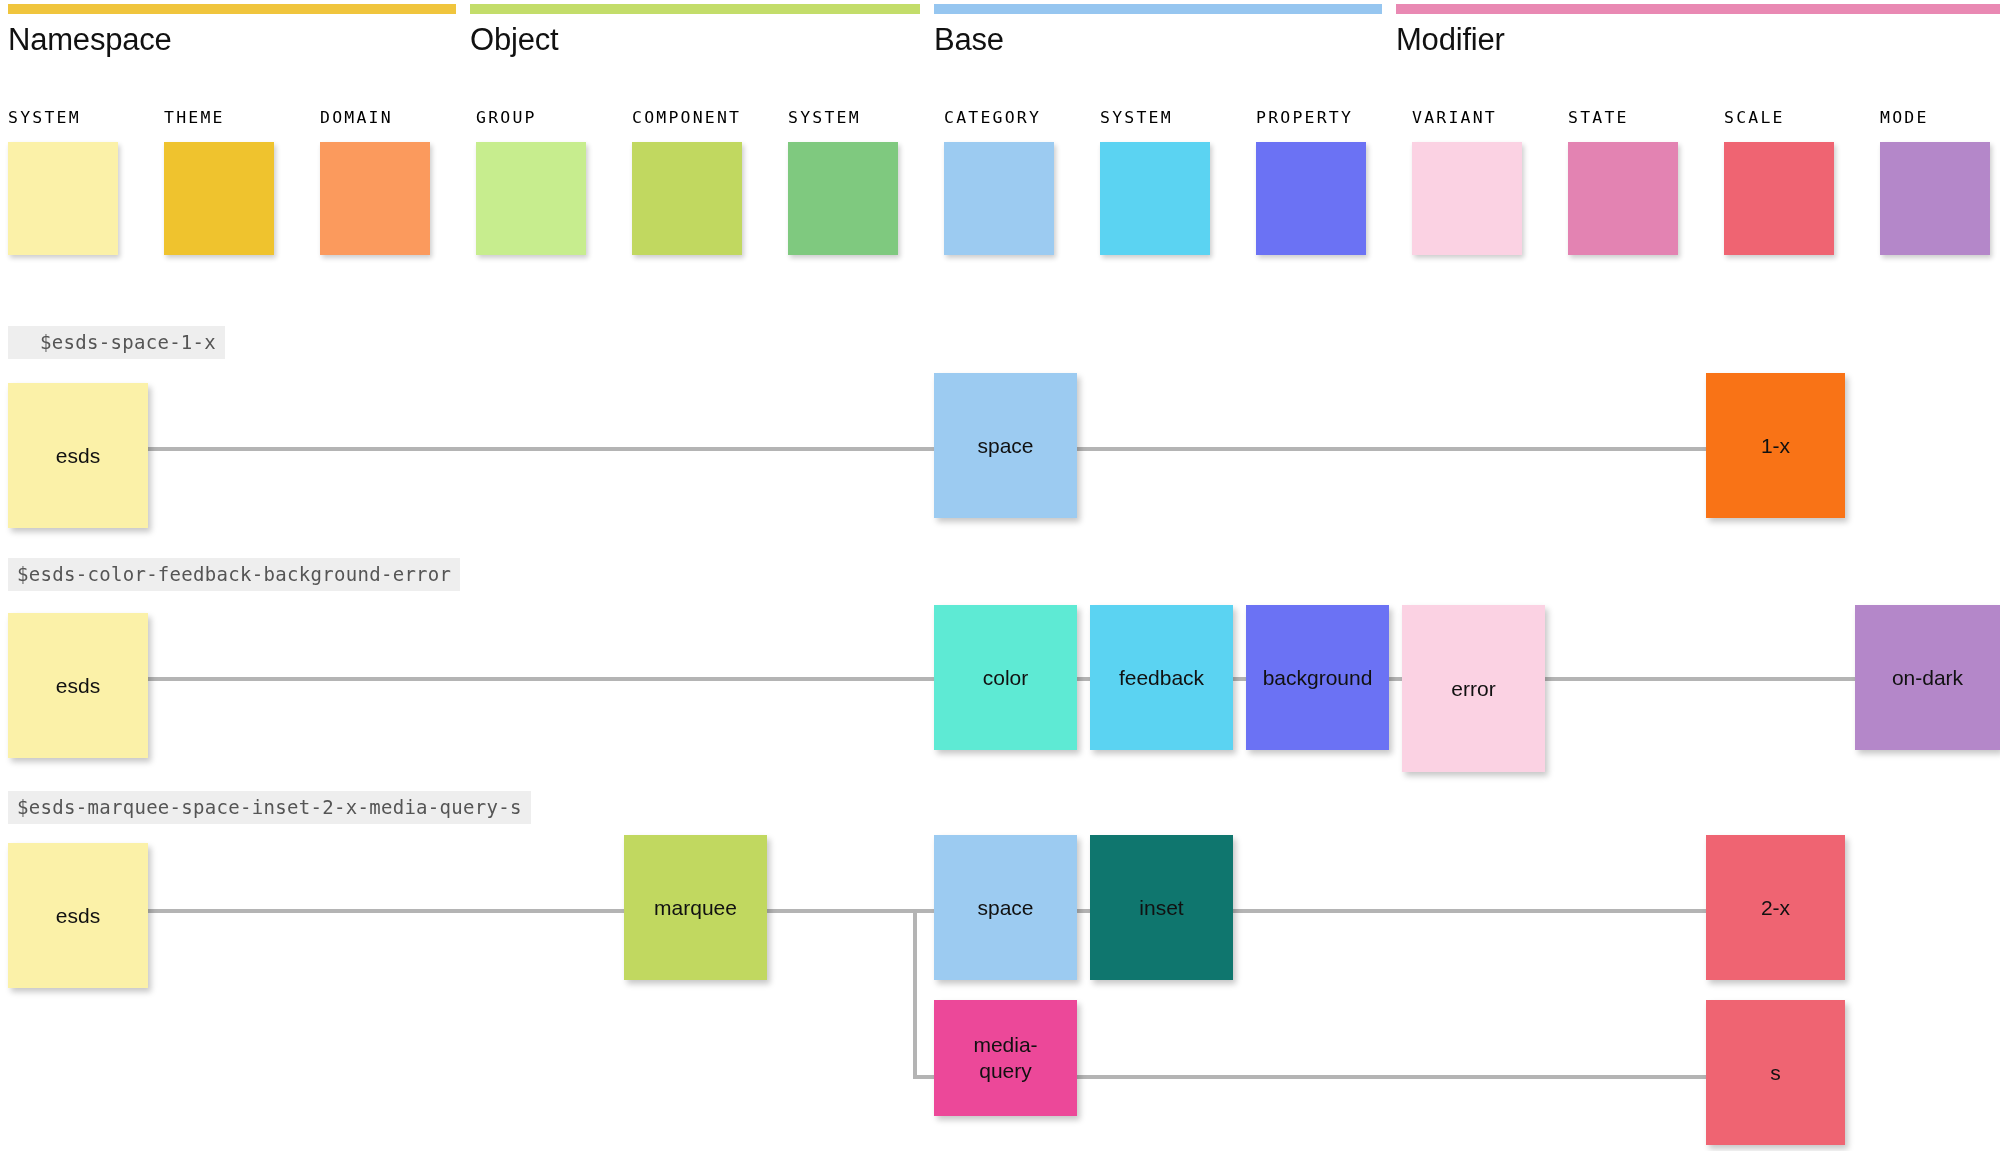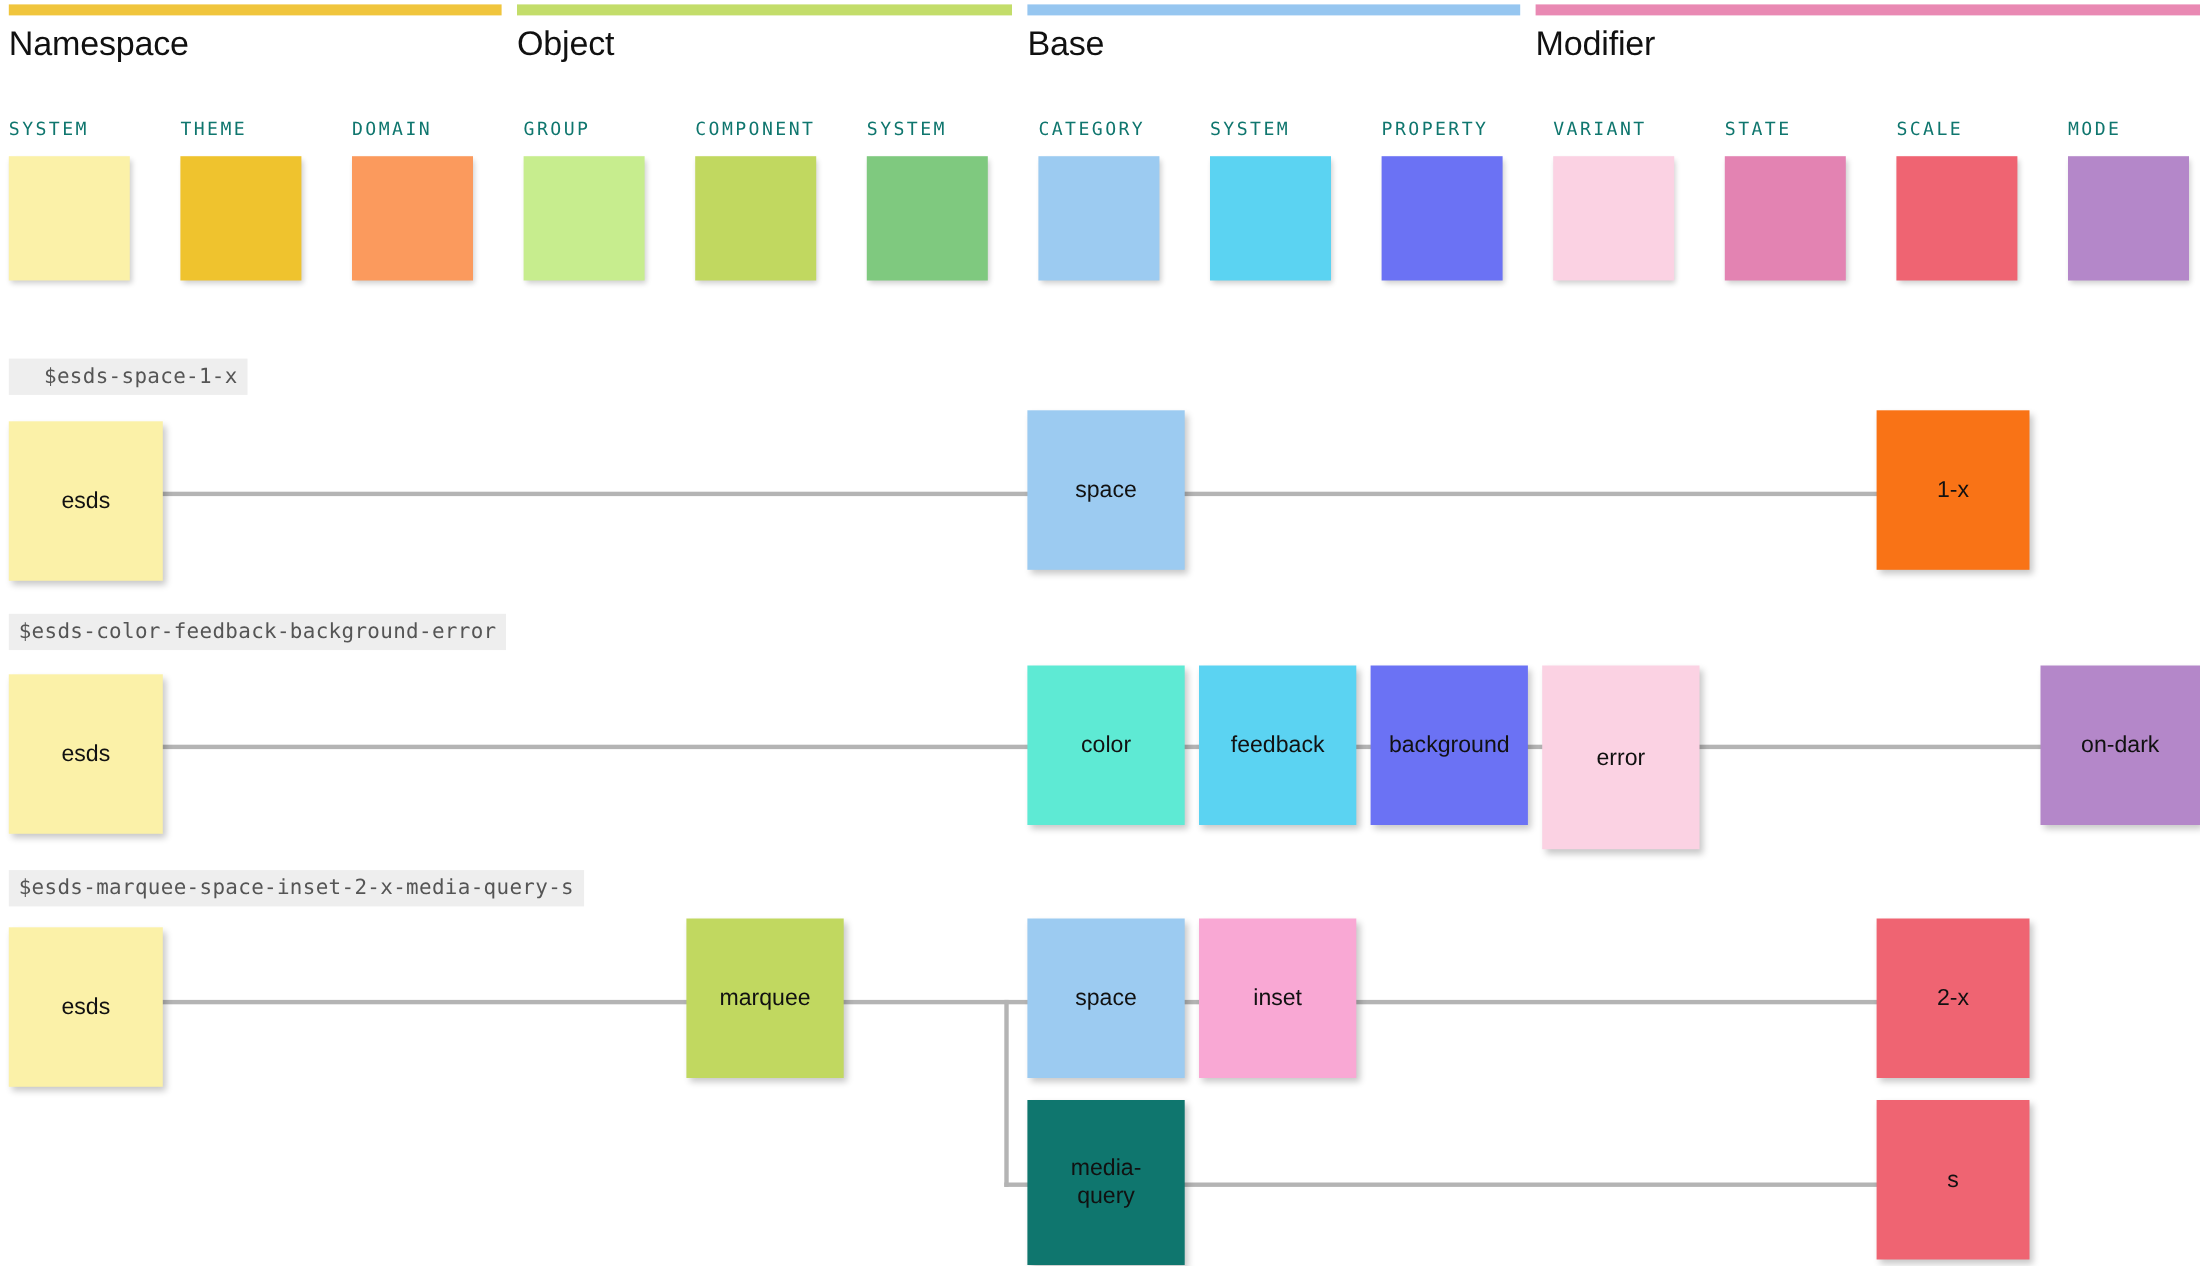--- a/index.html
+++ b/index.html
@@ -49,21 +49,21 @@
   }
   .legend-col {
     position: absolute;
     top: 108px;
   }
   .legend-label {
     position: absolute;
     top: 0; left: 0;
     font-size: 16.5px;
     letter-spacing: 2.2px;
-    color: #0f766e;
+    color: #000000;
     font-family: "DejaVu Sans Mono", "Liberation Mono", monospace;
     white-space: nowrap;
     line-height: 20px;
   }
   .legend-swatch {
     position: absolute;
     top: 34px; left: 0;
     width: 110px;
     height: 113px;
     box-shadow: 2px 3px 5px rgba(0,0,0,0.20);
@@ -244,27 +244,27 @@
       <div class="conn-h" style="left: 1075px; top: 1075px; width: 633px;"></div>
       <div class="node" style="left: 8px; top: 843px; width: 140px; height: 145px; background: rgb(251, 241, 168);">
         <span class="node-label">esds</span>
       </div>
       <div class="node" style="left: 624px; top: 835px; width: 143px; height: 145px; background: rgb(193, 216, 96);">
         <span class="node-label">marquee</span>
       </div>
       <div class="node" style="left: 934px; top: 835px; width: 143px; height: 145px; background: rgb(156, 203, 241);">
         <span class="node-label">space</span>
       </div>
-      <div class="node" style="left: 1090px; top: 835px; width: 143px; height: 145px; background: #f9a8d4;">
+      <div class="node" style="left: 1090px; top: 835px; width: 143px; height: 145px; background: #0f766e;">
         <span class="node-label">inset</span>
       </div>
       <div class="node" style="left: 1706px; top: 835px; width: 139px; height: 145px; background: rgb(239, 100, 114);">
         <span class="node-label">2-x</span>
       </div>
-      <div class="node" style="left: 934px; top: 1000px; width: 143px; height: 150px; background: #0f766e;">
+      <div class="node" style="left: 934px; top: 1000px; width: 143px; height: 116px; background: #ec4899;">
         <span class="node-label">media-
 query</span>
       </div>
       <div class="node" style="left: 1706px; top: 1000px; width: 139px; height: 145px; background: rgb(239, 100, 114);">
         <span class="node-label">s</span>
       </div>
     </div>
   </div>
 
 </body></html>

